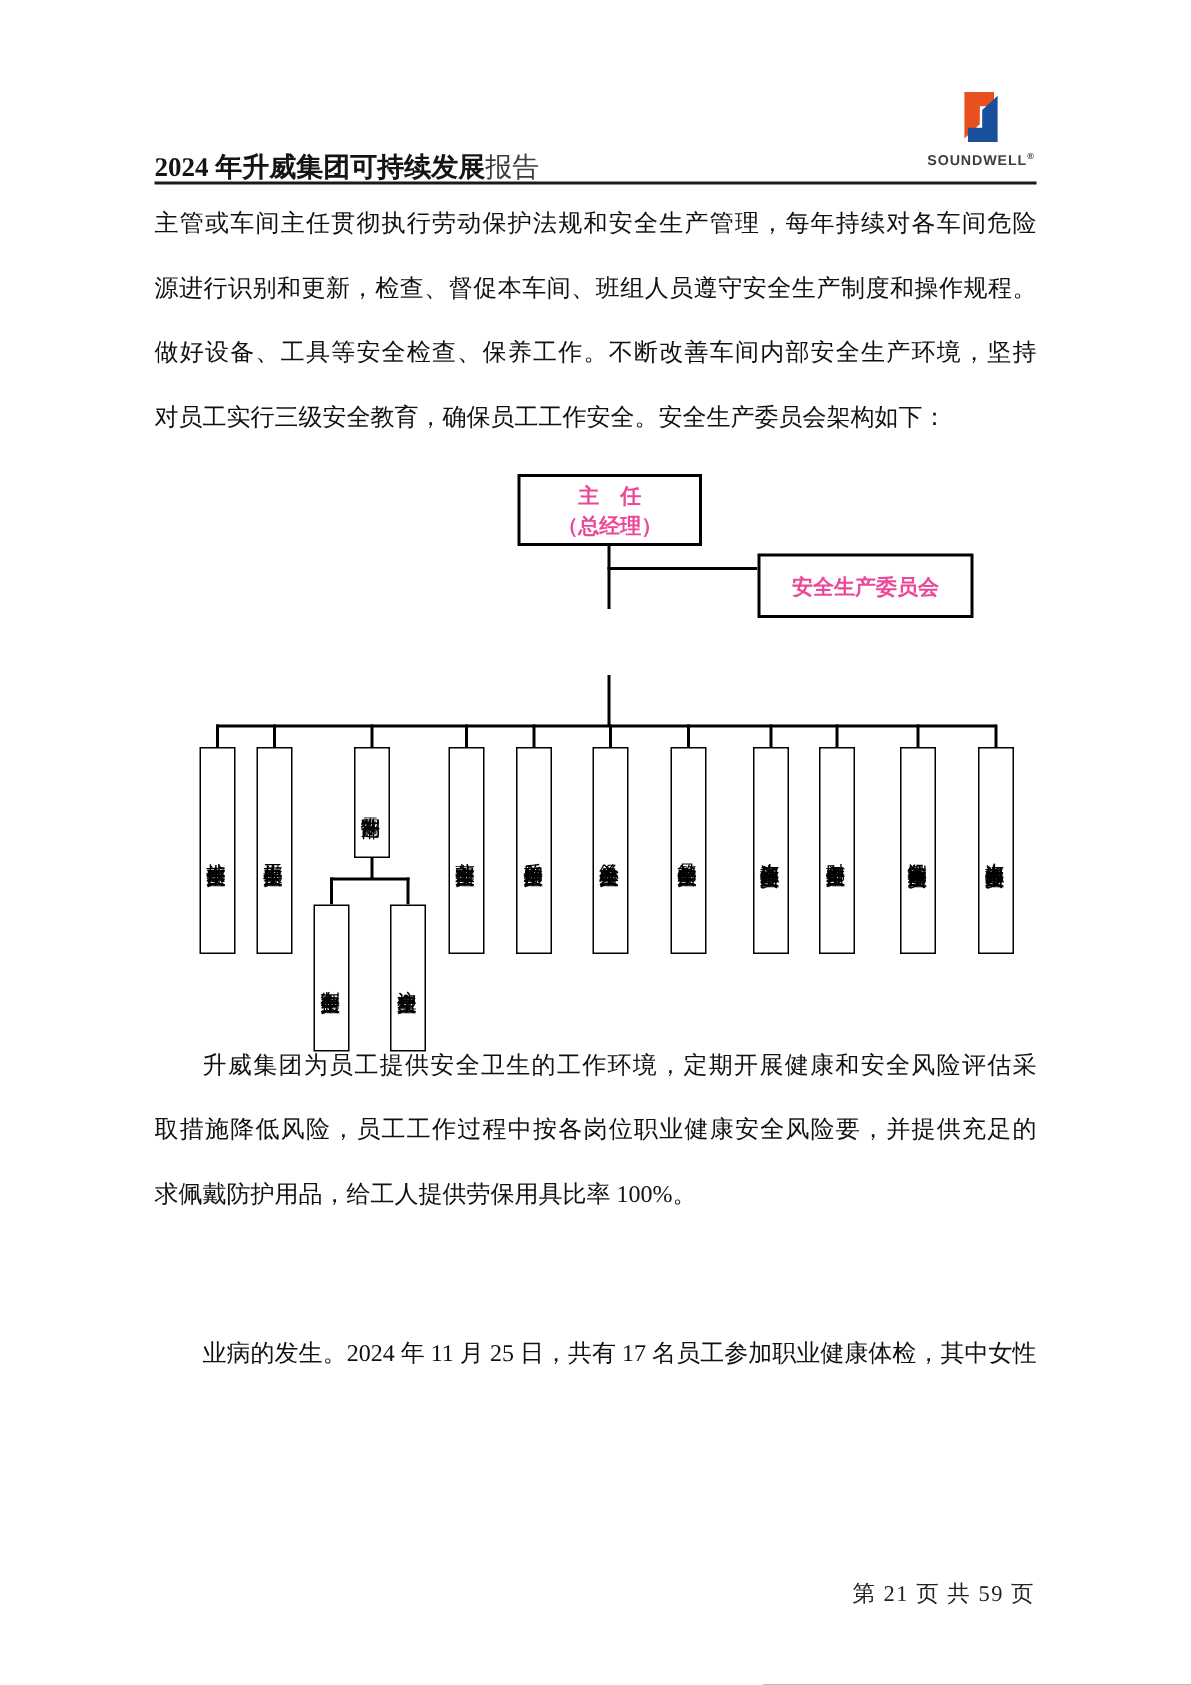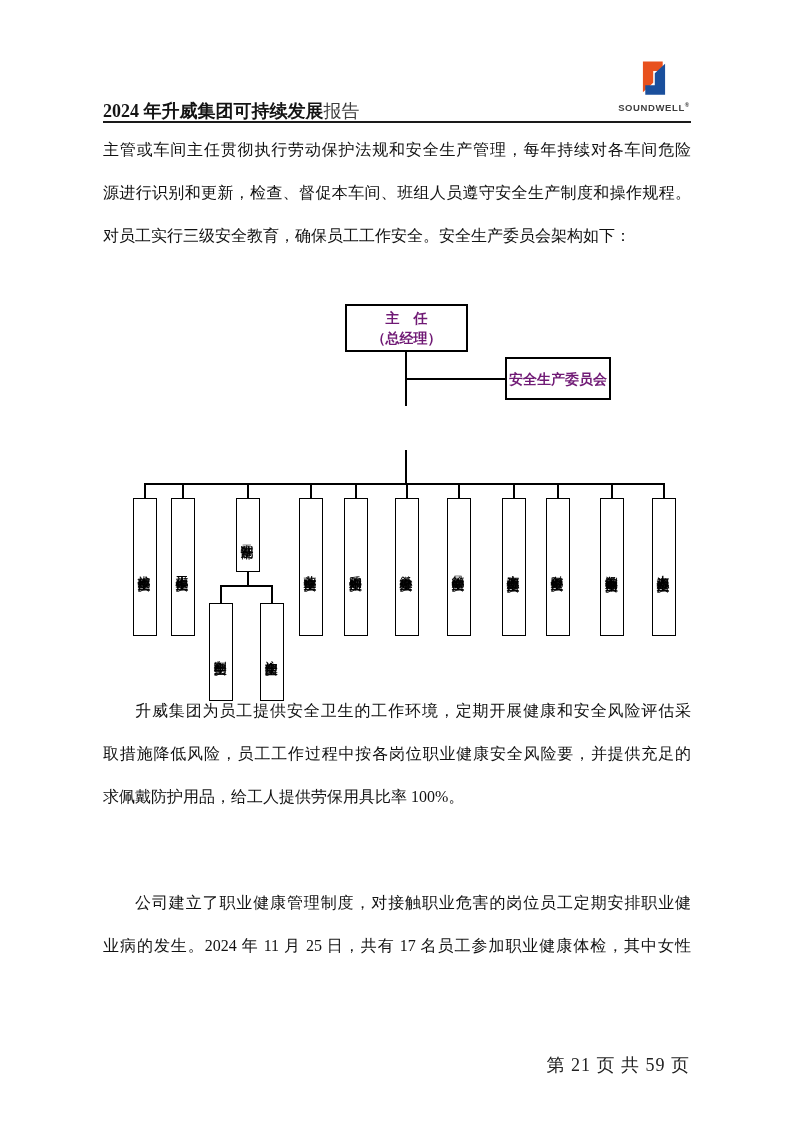--- a/index.html
+++ b/index.html
@@ -25,29 +25,29 @@
   .tline { height:43px; line-height:43px; text-align:justify; text-align-last:justify;
            text-justify:inter-character; white-space:nowrap;font-family:Liberation Serif, serif; }
   .tline.last { text-align-last:left; }
   .para.indent .tline:first-child { text-indent:32px; }
 
   
   .chart { position:absolute; left:0; top:0; width:794px; height:1123px; pointer-events:none; }
   .hbox { position:absolute; box-sizing:border-box; border:2px solid #000; background:#fff;
           display:flex; flex-direction:column; align-items:center; justify-content:center;
           font-family:"Liberation Sans","DejaVu Sans",sans-serif; font-weight:bold;
-          font-size:14px; line-height:20px; color:#701a75; }
+          font-size:14px; line-height:20px; color:#ec4899;margin-top:12px; }
   .vbox { position:absolute; box-sizing:border-box; border:1.5px solid #000; background:#fff;
           width:24px; writing-mode:vertical-lr; text-orientation:upright; text-align:center;
           font-family:"Liberation Serif","DejaVu Serif",serif; font-size:13px;
           letter-spacing:0.5px; line-height:21px; color:#000; overflow:hidden; }
   .cl { position:absolute; background:#000; }
 
   
-  .footer { position:absolute; right:104px; top:1053px; font-size:18px; color:#222;
+  .footer { position:absolute; right:104px; top:1053px; font-size:15px; color:#222;
             letter-spacing:1px; white-space:nowrap; }
 </style>
 </head>
 <body>
 
 <div class="page">
 
   <div class="hdr-title">
     <span class="b">2024 年升威集团可持续发展</span><span class="r">报告</span>
   </div>
@@ -57,29 +57,29 @@
     <svg width="38" height="44" viewBox="0 0 48 48" aria-hidden="true">
       <path d="M10,3 L35,3 L35,15 L23,15 L23,30 L10,42 Z" fill="#E8511D"></path>
       <path d="M38,45 L13,45 L13,33 L25,33 L25,18 L38,6 Z" fill="#1A4F9C"></path>
     </svg>
     <div class="brand"><span>SOUNDWELL</span><span class="reg">®</span></div>
   </div>
 
   <div class="para" style="top:128px">
       <div class="tline">主管或车间主任贯彻执行劳动保护法规和安全生产管理，每年持续对各车间危险</div>
       <div class="tline">源进行识别和更新，检查、督促本车间、班组人员遵守安全生产制度和操作规程。</div>
+      <div class="tline">做好设备、工具等安全检查、保养工作。不断改善车间内部安全生产环境，坚持</div>
       <div class="tline last">对员工实行三级安全教育，确保员工工作安全。安全生产委员会架构如下：</div>
     </div>
   <div class="para indent" style="top:689px">
       <div class="tline">升威集团为员工提供安全卫生的工作环境，定期开展健康和安全风险评估采</div>
       <div class="tline">取措施降低风险，员工工作过程中按各岗位职业健康安全风险要，并提供充足的</div>
       <div class="tline last">求佩戴防护用品，给工人提供劳保用具比率 100%。</div>
     </div>
   <div class="para indent cont" style="top:881px">
-      <div class="tline">公司建立了职业健康管理制度，对接触职业危害的岗位员工定期安排职业健</div>
       <div class="tline">业病的发生。2024 年 11 月 25 日，共有 17 名员工参加职业健康体检，其中女性</div>
     </div>
 
   <div class="chart">
 
     <div class="cl" style="left:404.5px; top:351px; width:2px; height:55px"></div>
     <div class="cl" style="left:405px;   top:378px; width:100px; height:2px"></div>
     <div class="cl" style="left:404.5px; top:450px; width:2px; height:34px"></div>
     <div class="cl" style="left:143.5px; top:483px; width:520px; height:2px"></div>
 
@@ -97,21 +97,21 @@
 
     <div class="cl" style="left:246.5px; top:571px; width:2px; height:15px"></div>
     <div class="cl" style="left:219.7px; top:585px; width:53px; height:2px"></div>
     <div class="cl" style="left:219.7px; top:585px; width:2px; height:18px"></div>
     <div class="cl" style="left:270.7px; top:585px; width:2px; height:18px"></div>
 
     <div class="hbox" style="left:345px; top:304px; width:123px; height:48px">
       <div>主　任</div>
       <div>（总经理）</div>
     </div>
-    <div class="hbox" style="left:505px; top:357px; width:106px; height:43px">
+    <div class="hbox" style="left:505px; top:357px; width:144px; height:43px">
       <div>安全生产委员会</div>
     </div>
 
     <div class="vbox" style="left:132.5px; top:498px; height:138px">技术部安全生产组</div>
     <div class="vbox" style="left:170.5px; top:498px; height:138px">工模部安全生产组</div>
     <div class="vbox" style="left:235.5px; top:498px; height:74px">零件制造部</div>
     <div class="vbox" style="left:298.5px; top:498px; height:138px">营业部安全生产组</div>
     <div class="vbox" style="left:344px;   top:498px; height:138px">采购部安全生产组</div>
     <div class="vbox" style="left:394.5px; top:498px; height:138px">总经办安全生产组</div>
     <div class="vbox" style="left:446.5px; top:498px; height:138px">品管部安全生产组</div>

